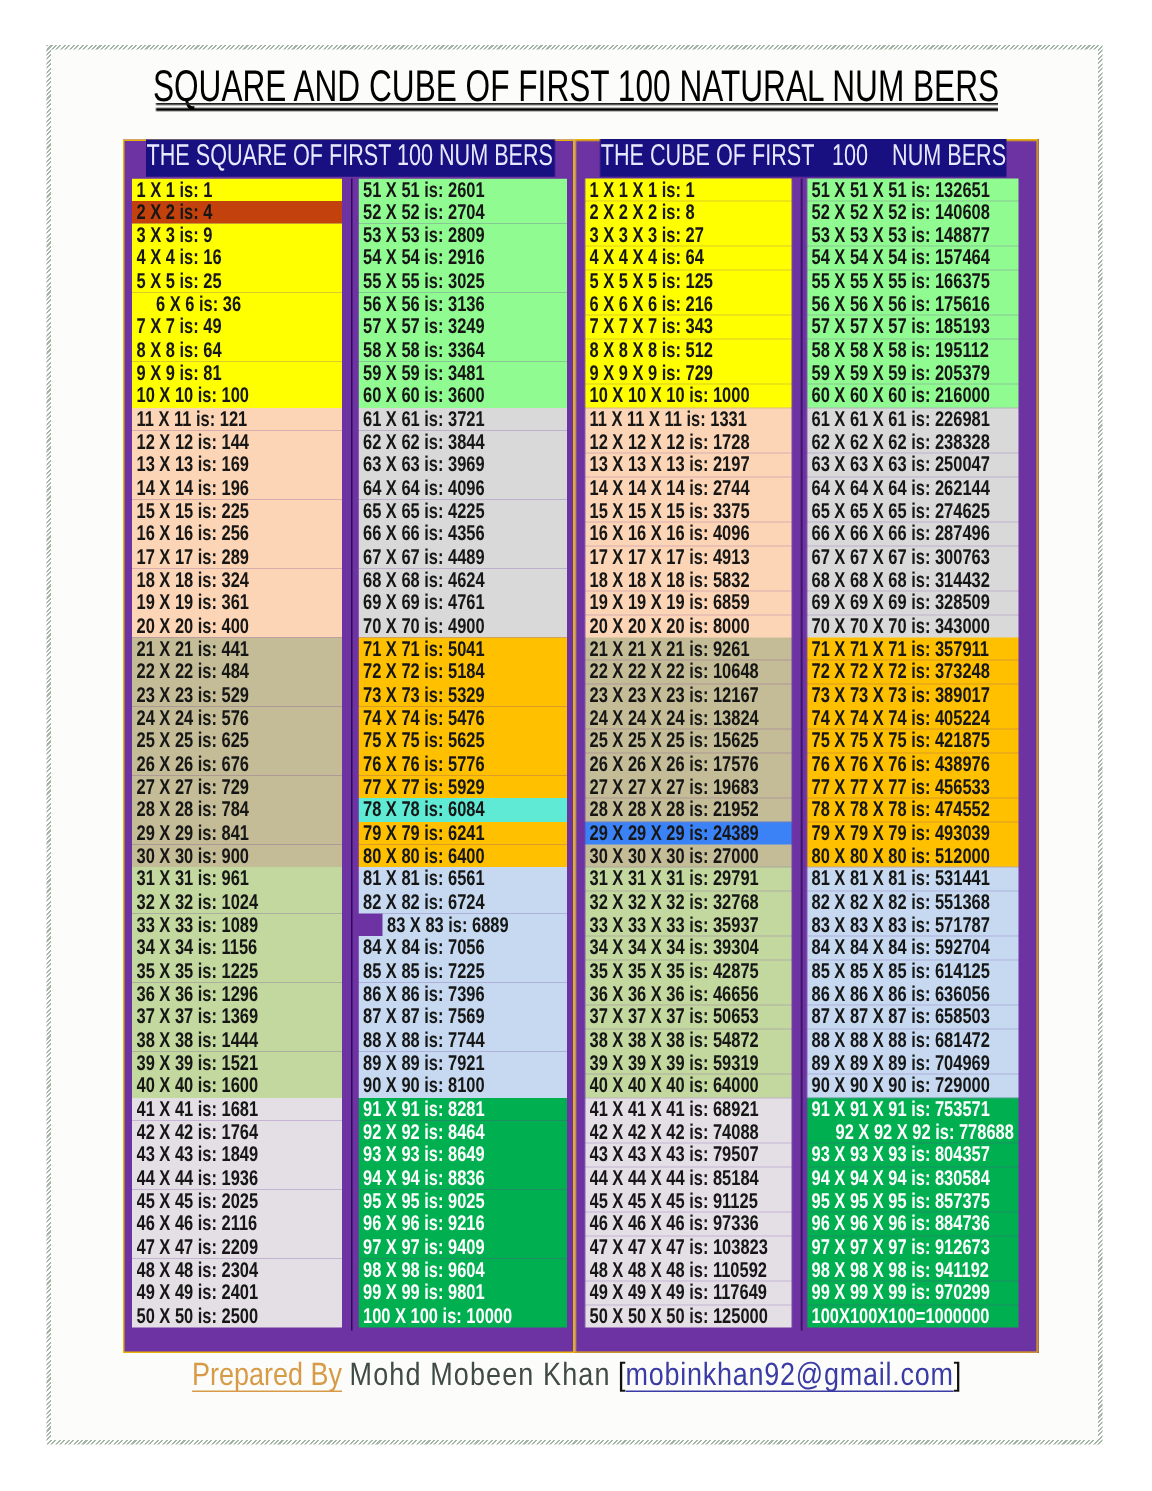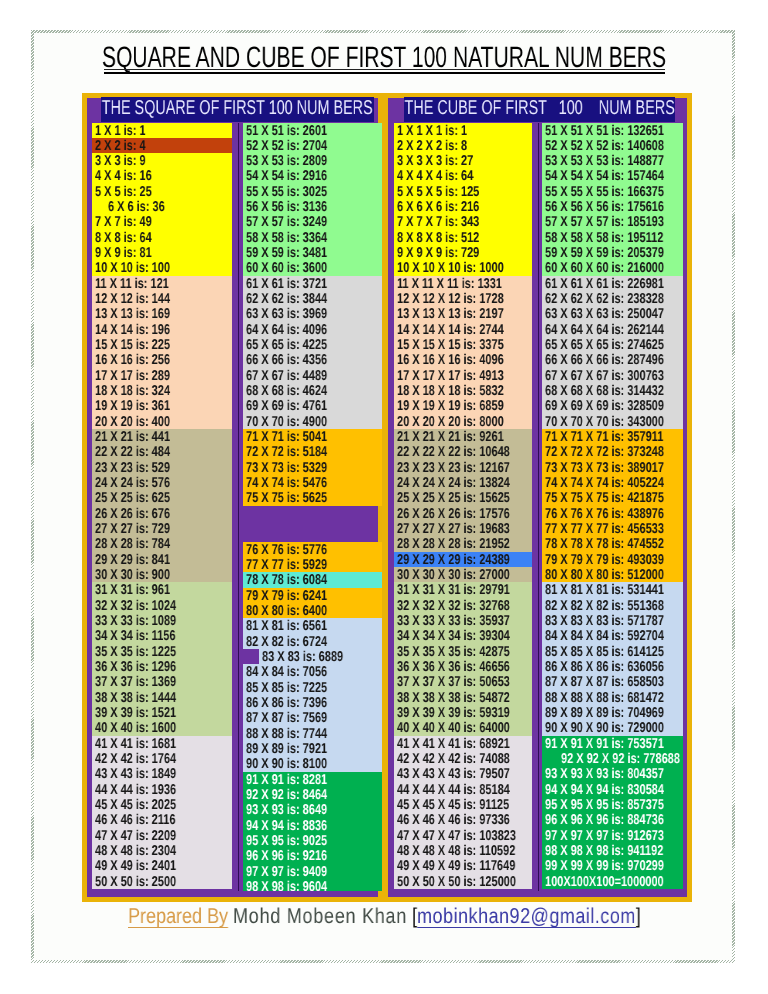--- a/index.html
+++ b/index.html
@@ -17,21 +17,21 @@
 .title{position:absolute;left:0;top:42px;width:768px;height:31px;text-align:center;
   color:#000;white-space:nowrap;line-height:31px;overflow:visible;}
 .title span{font-size:29.5px;display:block;width:790px;position:absolute;left:-11px;top:0;text-align:center;transform:scaleX(0.7145);transform-origin:center;will-change:transform;}
 .title-rules{position:absolute;left:104px;top:69px;width:561px;height:6px;}
 .title-rule{position:absolute;left:0;width:100%;height:1px;background:#222;}
 .title-rule.r1{top:0;}
 .title-rule.r2{top:2.5px;height:2px;background:#000;}
 
 
 .tbl{position:absolute;top:93px;height:809px;box-sizing:border-box;background:#6D33A2;
-  border:5px solid #eab308;}
+  border:1px solid #eab308;}
 .tbl-square{left:82px;width:301px;}
 .tbl-cube{left:383px;width:309px;}
 
 .thead{position:absolute;left:14px;top:-1px;width:273px;height:25px;background:#181080;
   display:flex;align-items:flex-start;justify-content:center;overflow:hidden;padding-top:1px;box-sizing:border-box;}
 .tbl-cube .thead{width:271px;left:16px;}
 .thead-txt{color:#E8E8FF;font-size:20px;line-height:20px;font-weight:400;white-space:pre;
   display:inline-block;transform:scaleX(0.72);transform-origin:center;will-change:transform;}
 
 .tbody{position:absolute;left:5px;top:24.5px;height:768px;display:flex;}
@@ -152,21 +152,21 @@
           <div class="cell b1" style="background: rgb(217, 217, 217);"><i>66 X 66 is: 4356</i></div>
           <div class="cell b1" style="background: rgb(217, 217, 217);"><i>67 X 67 is: 4489</i></div>
           <div class="cell b1" style="background: rgb(217, 217, 217);"><i>68 X 68 is: 4624</i></div>
           <div class="cell b1" style="background: rgb(217, 217, 217);"><i>69 X 69 is: 4761</i></div>
           <div class="cell b1" style="background: rgb(217, 217, 217);"><i>70 X 70 is: 4900</i></div>
           <div class="cell b2" style="background: rgb(255, 192, 0);"><i>71 X 71 is: 5041</i></div>
           <div class="cell b2" style="background: rgb(255, 192, 0);"><i>72 X 72 is: 5184</i></div>
           <div class="cell b2" style="background: rgb(255, 192, 0);"><i>73 X 73 is: 5329</i></div>
           <div class="cell b2" style="background: rgb(255, 192, 0);"><i>74 X 74 is: 5476</i></div>
           <div class="cell b2" style="background: rgb(255, 192, 0);"><i>75 X 75 is: 5625</i></div>
-          <div class="cell b2" style="background: rgb(255, 192, 0); margin-top: 36px;"><i>76 X 76 is: 5776</i></div>
+          <div class="cell b2" style="background: rgb(255, 192, 0);"><i>76 X 76 is: 5776</i></div>
           <div class="cell b2" style="background: rgb(255, 192, 0);"><i>77 X 77 is: 5929</i></div>
           <div class="cell b2" style="background: #5eead4;"><i>78 X 78 is: 6084</i></div>
           <div class="cell b2" style="background: rgb(255, 192, 0);"><i>79 X 79 is: 6241</i></div>
           <div class="cell b2" style="background: rgb(255, 192, 0);"><i>80 X 80 is: 6400</i></div>
           <div class="cell b3" style="background: rgb(198, 217, 240);"><i>81 X 81 is: 6561</i></div>
           <div class="cell b3" style="background: rgb(198, 217, 240);"><i>82 X 82 is: 6724</i></div>
           <div class="cell b3" style="background: rgb(198, 217, 240); margin-left: 16px;"><i>83 X 83 is: 6889</i></div>
           <div class="cell b3" style="background: rgb(198, 217, 240);"><i>84 X 84 is: 7056</i></div>
           <div class="cell b3" style="background: rgb(198, 217, 240);"><i>85 X 85 is: 7225</i></div>
           <div class="cell b3" style="background: rgb(198, 217, 240);"><i>86 X 86 is: 7396</i></div>

